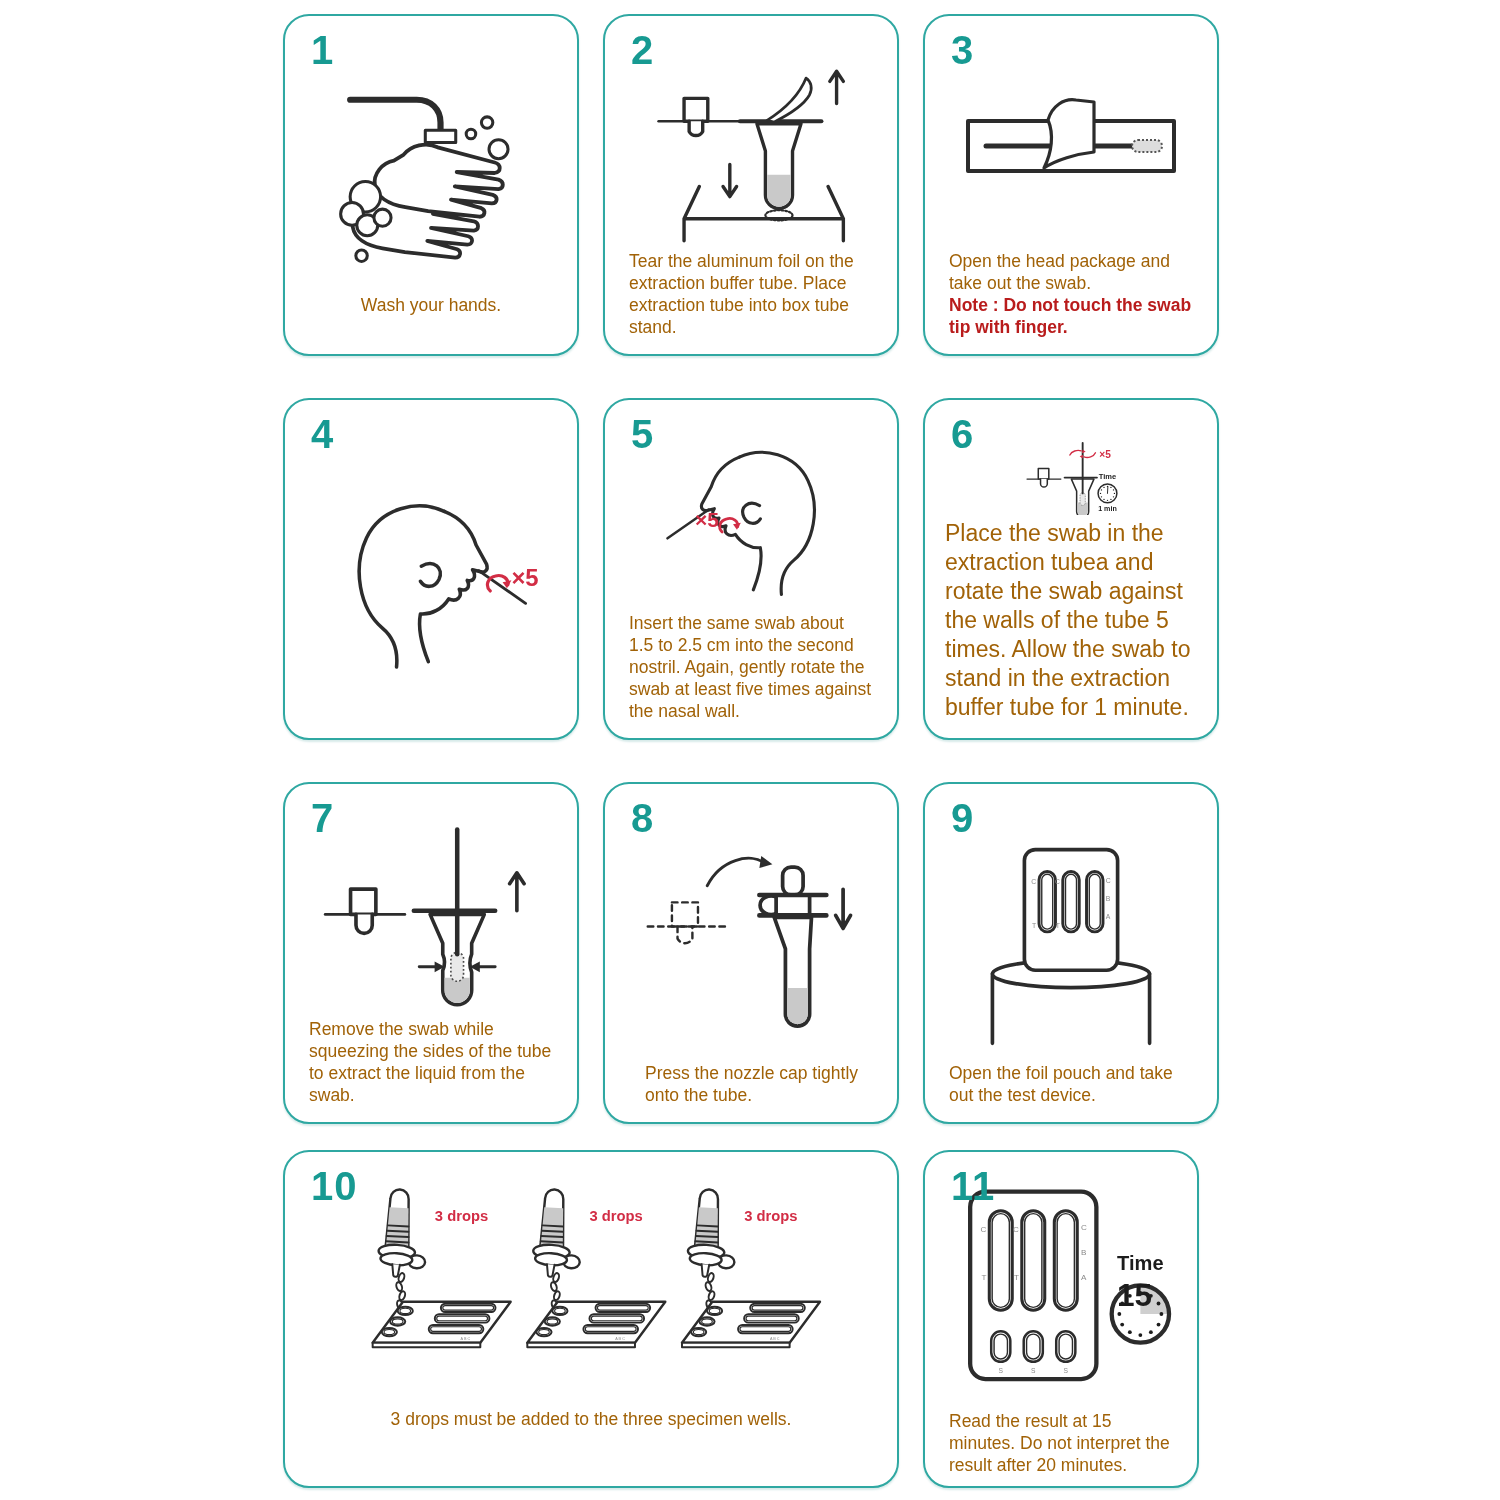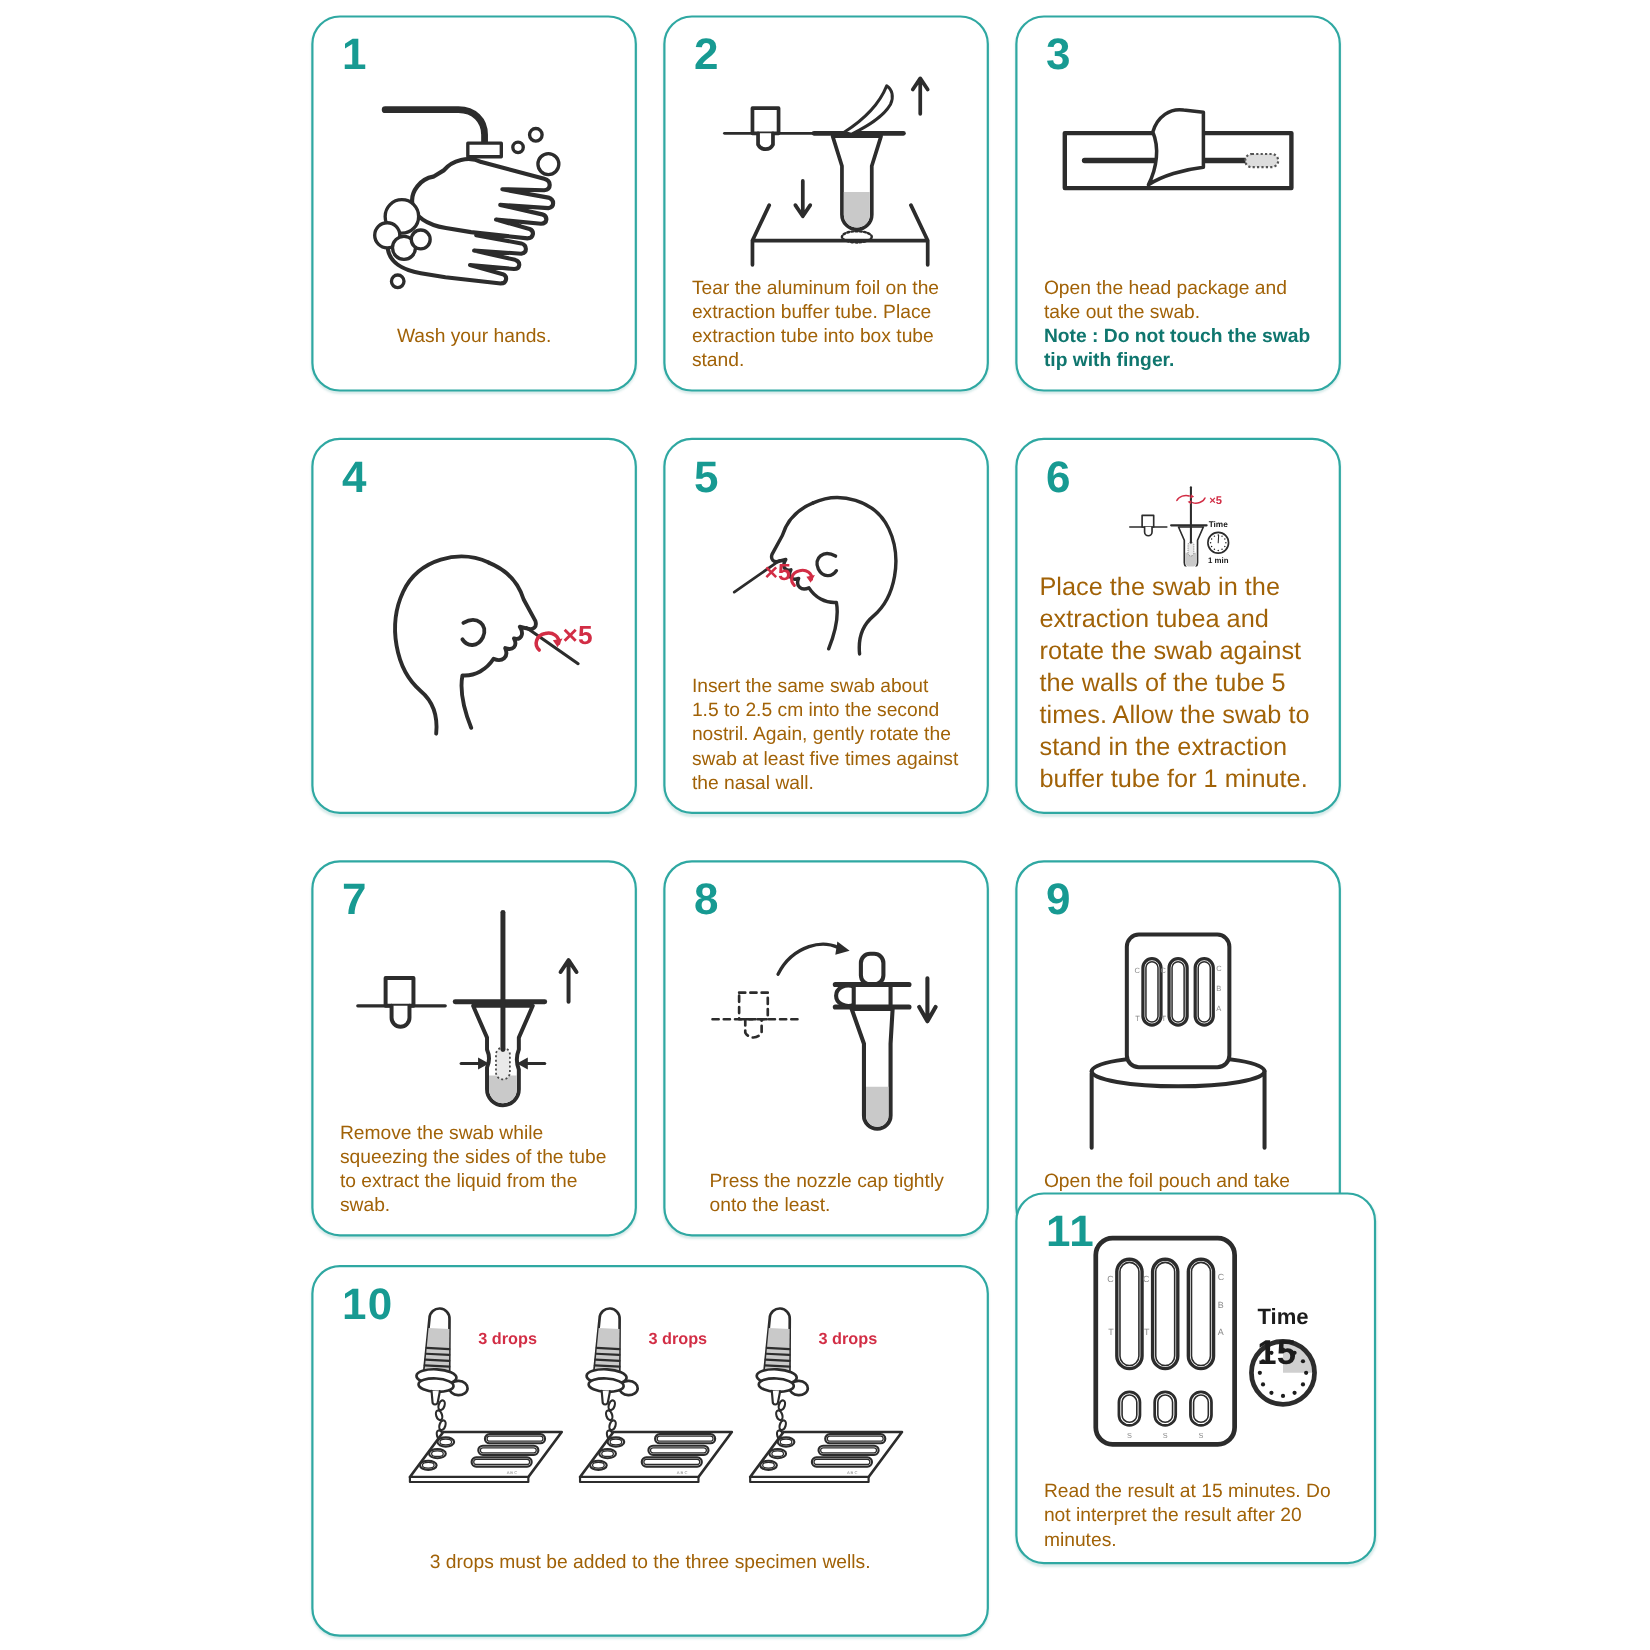--- a/index.html
+++ b/index.html
@@ -9,21 +9,21 @@
         box-sizing:border-box;display:flex;flex-direction:column;
         box-shadow:0 2px 2px rgba(32,140,135,.18);}
   .step-num{position:absolute;top:12px;left:26px;font-size:40px;font-weight:bold;color:#179a92;
             letter-spacing:1px;}
   .illo{flex:1 1 auto;min-height:0;display:flex;align-items:center;justify-content:center;
         padding:40px 8px 4px;}
   .illo svg{max-height:100%;max-width:100%;}
   .cap-wrap{flex:0 0 auto;padding:0 24px 16px;}
   .caption{margin:0;font-size:17.5px;line-height:1.26;color:#a16207;}
   .caption.center{text-align:center;}
-  .note{margin:0;font-size:17.5px;line-height:1.26;color:#0f766e;font-weight:bold;}
+  .note{margin:0;font-size:17.5px;line-height:1.26;color:#b91c1c;font-weight:bold;}
   
   .ln{fill:none;stroke:#2c2c2c;stroke-width:4;stroke-linecap:round;stroke-linejoin:round;}
   .ln5{fill:none;stroke:#2c2c2c;stroke-width:5;stroke-linecap:round;stroke-linejoin:round;}
   .ln3{fill:none;stroke:#2c2c2c;stroke-width:3.2;stroke-linecap:round;stroke-linejoin:round;}
   .ln2{fill:none;stroke:#2c2c2c;stroke-width:2.6;stroke-linecap:round;stroke-linejoin:round;}
   .ln1{fill:none;stroke:#2c2c2c;stroke-width:1.5;stroke-linecap:round;stroke-linejoin:round;}
   .fillw{fill:#ffffff;}
   .gray{fill:#c9c9c9;stroke:none;}
   .rln{fill:none;stroke:#d22d45;stroke-width:3.6;stroke-linecap:round;stroke-linejoin:round;}
   .rfill{fill:#d22d45;stroke:none;}
@@ -263,21 +263,21 @@
           <path class="ln5" d="M134,58 H206 M134,80 H206"></path>
           <path class="ln fillw" d="M150,82 L162,116 V186 a13,13 0 0 0 26,0 V116 L190,82 Z"></path>
           <path class="gray" d="M164,158 h22 v28 a11,11 0 0 1 -22,0 Z"></path>
         </g>
         <g>
           <path class="ln" d="M224,52 V92 M216,80 L224,94 L232,80"></path>
         </g>
       </svg>
     </div>
     <div class="cap-wrap" style="padding-left:40px;">
-      <p class="caption">Press the nozzle cap tightly onto the least.</p>
+      <p class="caption">Press the nozzle cap tightly onto the tube.</p>
     </div>
   </div>
 
   <div class="card" style="left:923px;top:782px;width:296px;height:342px;">
     <div class="step-num">9</div>
     <div class="illo">
       <svg viewBox="0 0 250 232" width="246" height="212">
         <path class="ln" d="M39,152 A86,15 0 0 1 211,152"></path>
         <g>
           <rect class="ln fillw" x="74" y="16" width="102" height="132" rx="12"></rect>
@@ -416,21 +416,21 @@
             <text class="lbl-tiny" x="130" y="60" font-size="5">A B C</text>
           </g>
         </g>
       </svg>
     </div>
     <div class="cap-wrap" style="padding-bottom:56px;">
       <p class="caption center">3 drops must be added to the three specimen wells.</p>
     </div>
   </div>
 
-  <div class="card" style="left:923px;top:1084px;width:328px;height:338px;">
+  <div class="card" style="left:923px;top:1150px;width:276px;height:338px;">
     <div class="step-num">11</div>
     <div class="illo" style="padding-top:28px;">
       <svg viewBox="0 0 250 228" width="252" height="218">
         <g>
           <rect class="ln fillw" style="stroke-width:4.5" x="30" y="8" width="132" height="196" rx="16"></rect>
           <rect class="ln3 fillw" x="50" y="28" width="24" height="104" rx="12"></rect>
           <rect class="ln1" x="53" y="31" width="18" height="98" rx="9"></rect>
           <rect class="ln3 fillw" x="84" y="28" width="24" height="104" rx="12"></rect>
           <rect class="ln1" x="87" y="31" width="18" height="98" rx="9"></rect>
           <rect class="ln3 fillw" x="118" y="28" width="24" height="104" rx="12"></rect>

